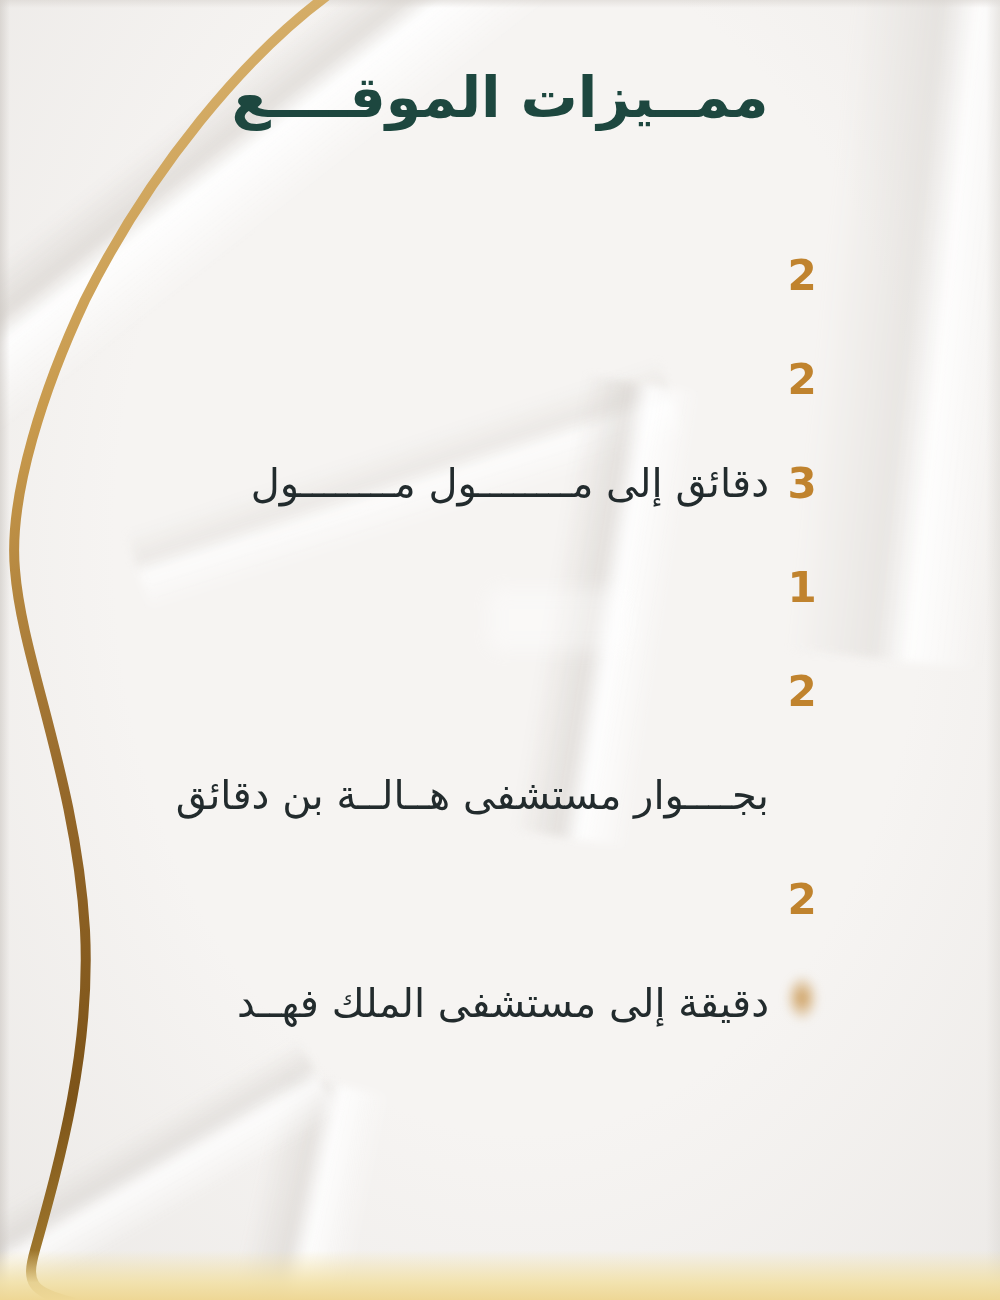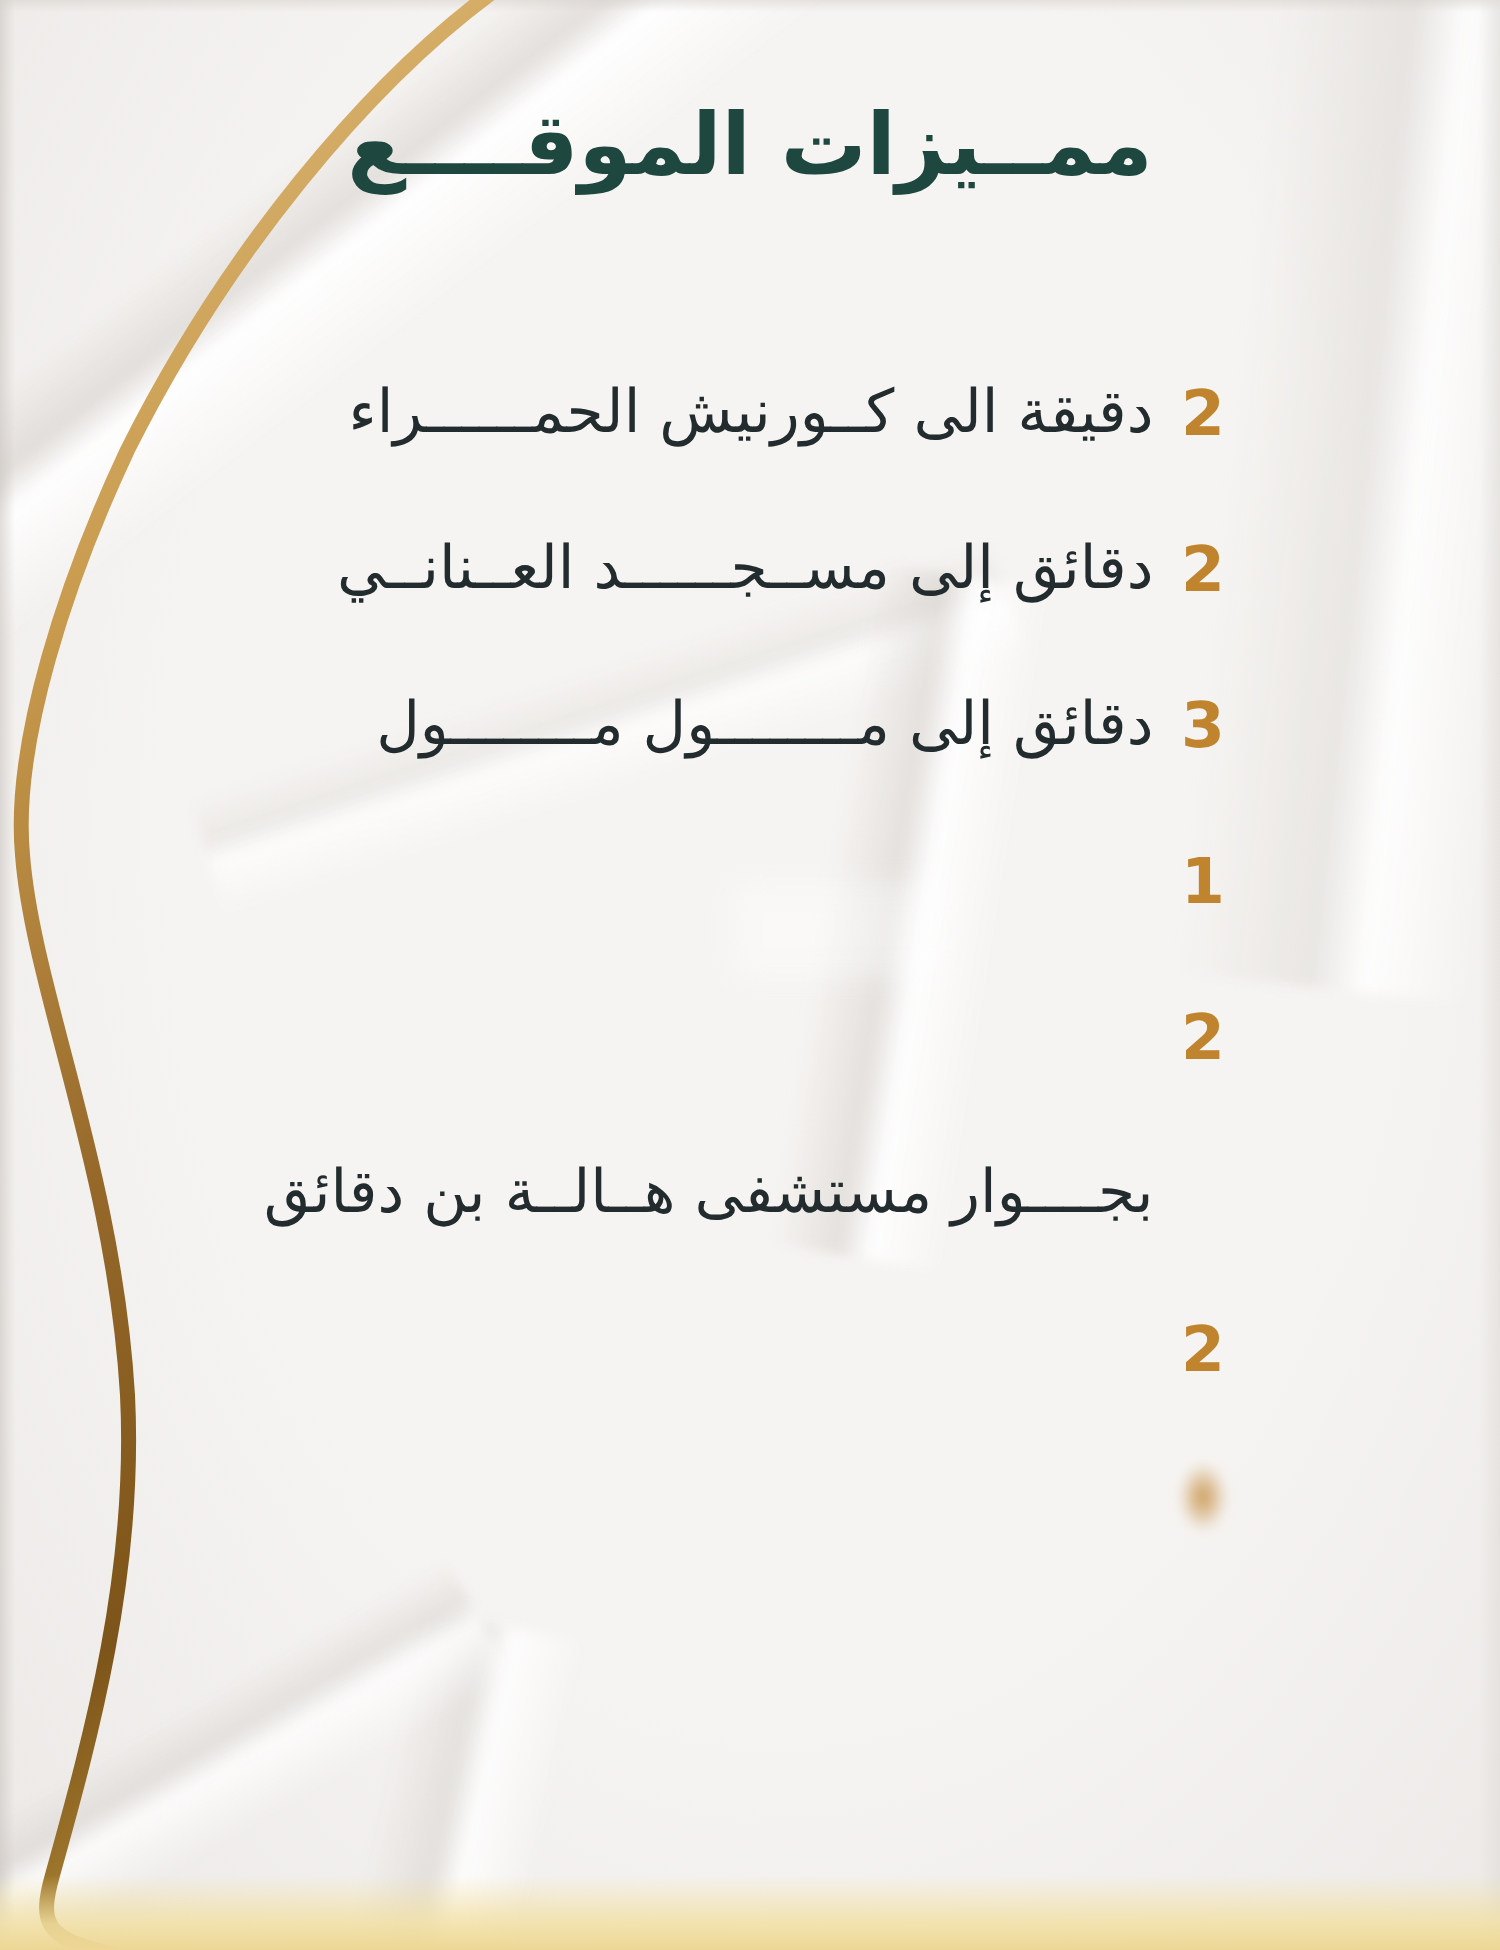--- a/index.html
+++ b/index.html
@@ -97,26 +97,24 @@
   </svg>
 
   <div class="layer watermark-blur"></div>
 
   <div class="title">ممــيزات الموقــــع</div>
 
   <div class="list" id="features">
 
       <div class="row">
         <span class="num">2</span>
-        <span class="txt">دقيقة الى كــورنيش الحمــــــراء</span>
       </div>
 
       <div class="row">
         <span class="num">2</span>
-        <span class="txt">دقائق إلى مســجــــــد العــنانــي</span>
       </div>
 
       <div class="row">
         <span class="num">3</span>
         <span class="txt">دقائق إلى مــــــــول مــــــــول</span>
       </div>
 
       <div class="row">
         <span class="num">1</span>
       </div>
@@ -129,17 +127,18 @@
         <span class="num"></span>
         <span class="txt">بجــــوار مستشفى هــالــة بن دقائق</span>
       </div>
 
       <div class="row">
         <span class="num">2</span>
       </div>
 
       <div class="row">
         <span class="num"><span class="blur-blob"></span></span>
+        <span class="txt">دقيقة إلى مستشفى الملك فهــد</span>
       </div>
     </div>
 
   <div class="layer bottom-band"></div>
 </div>
 
 </body></html>

